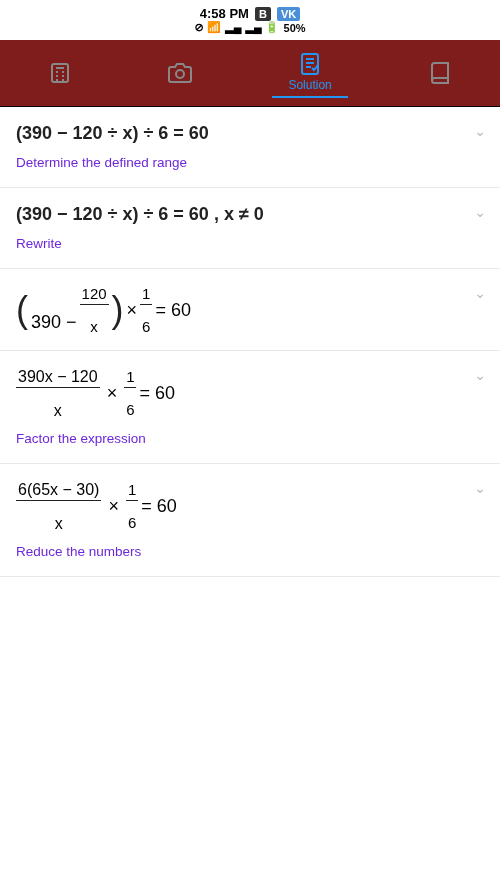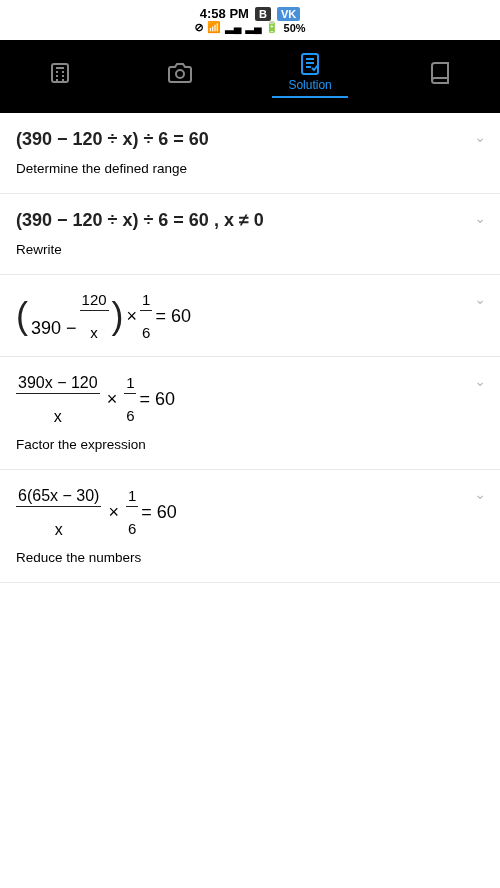--- a/index.html
+++ b/index.html
@@ -35,23 +35,23 @@
       align-items: center;
       gap: 4px;
       font-size: 11px;
     }
 
     
     .top-nav {
       display: flex;
       justify-content: space-around;
       align-items: center;
-      border-bottom: 7px solid #000000;
+      border-bottom: 1px solid #000000;
       padding: 8px 0;
-      background: #000000;
+      background: #7f1d1d;
     }
 
     .nav-item {
       display: flex;
       flex-direction: column;
       align-items: center;
       cursor: pointer;
       padding: 4px 16px;
       font-size: 12px;
       color: #888;
@@ -83,21 +83,21 @@
       position: absolute;
       top: 16px;
       right: 14px;
       color: #bbb;
       font-size: 14px;
     }
 
     .step-description {
       margin-top: 10px;
       font-size: 13.5px;
-      color: #000000;
+      color: #6d28d9;
       line-height: 1.4;
     }
 
     
     .math-expr {
       font-size: 18px;
       color: #222;
       display: flex;
       align-items: center;
       flex-wrap: wrap;

